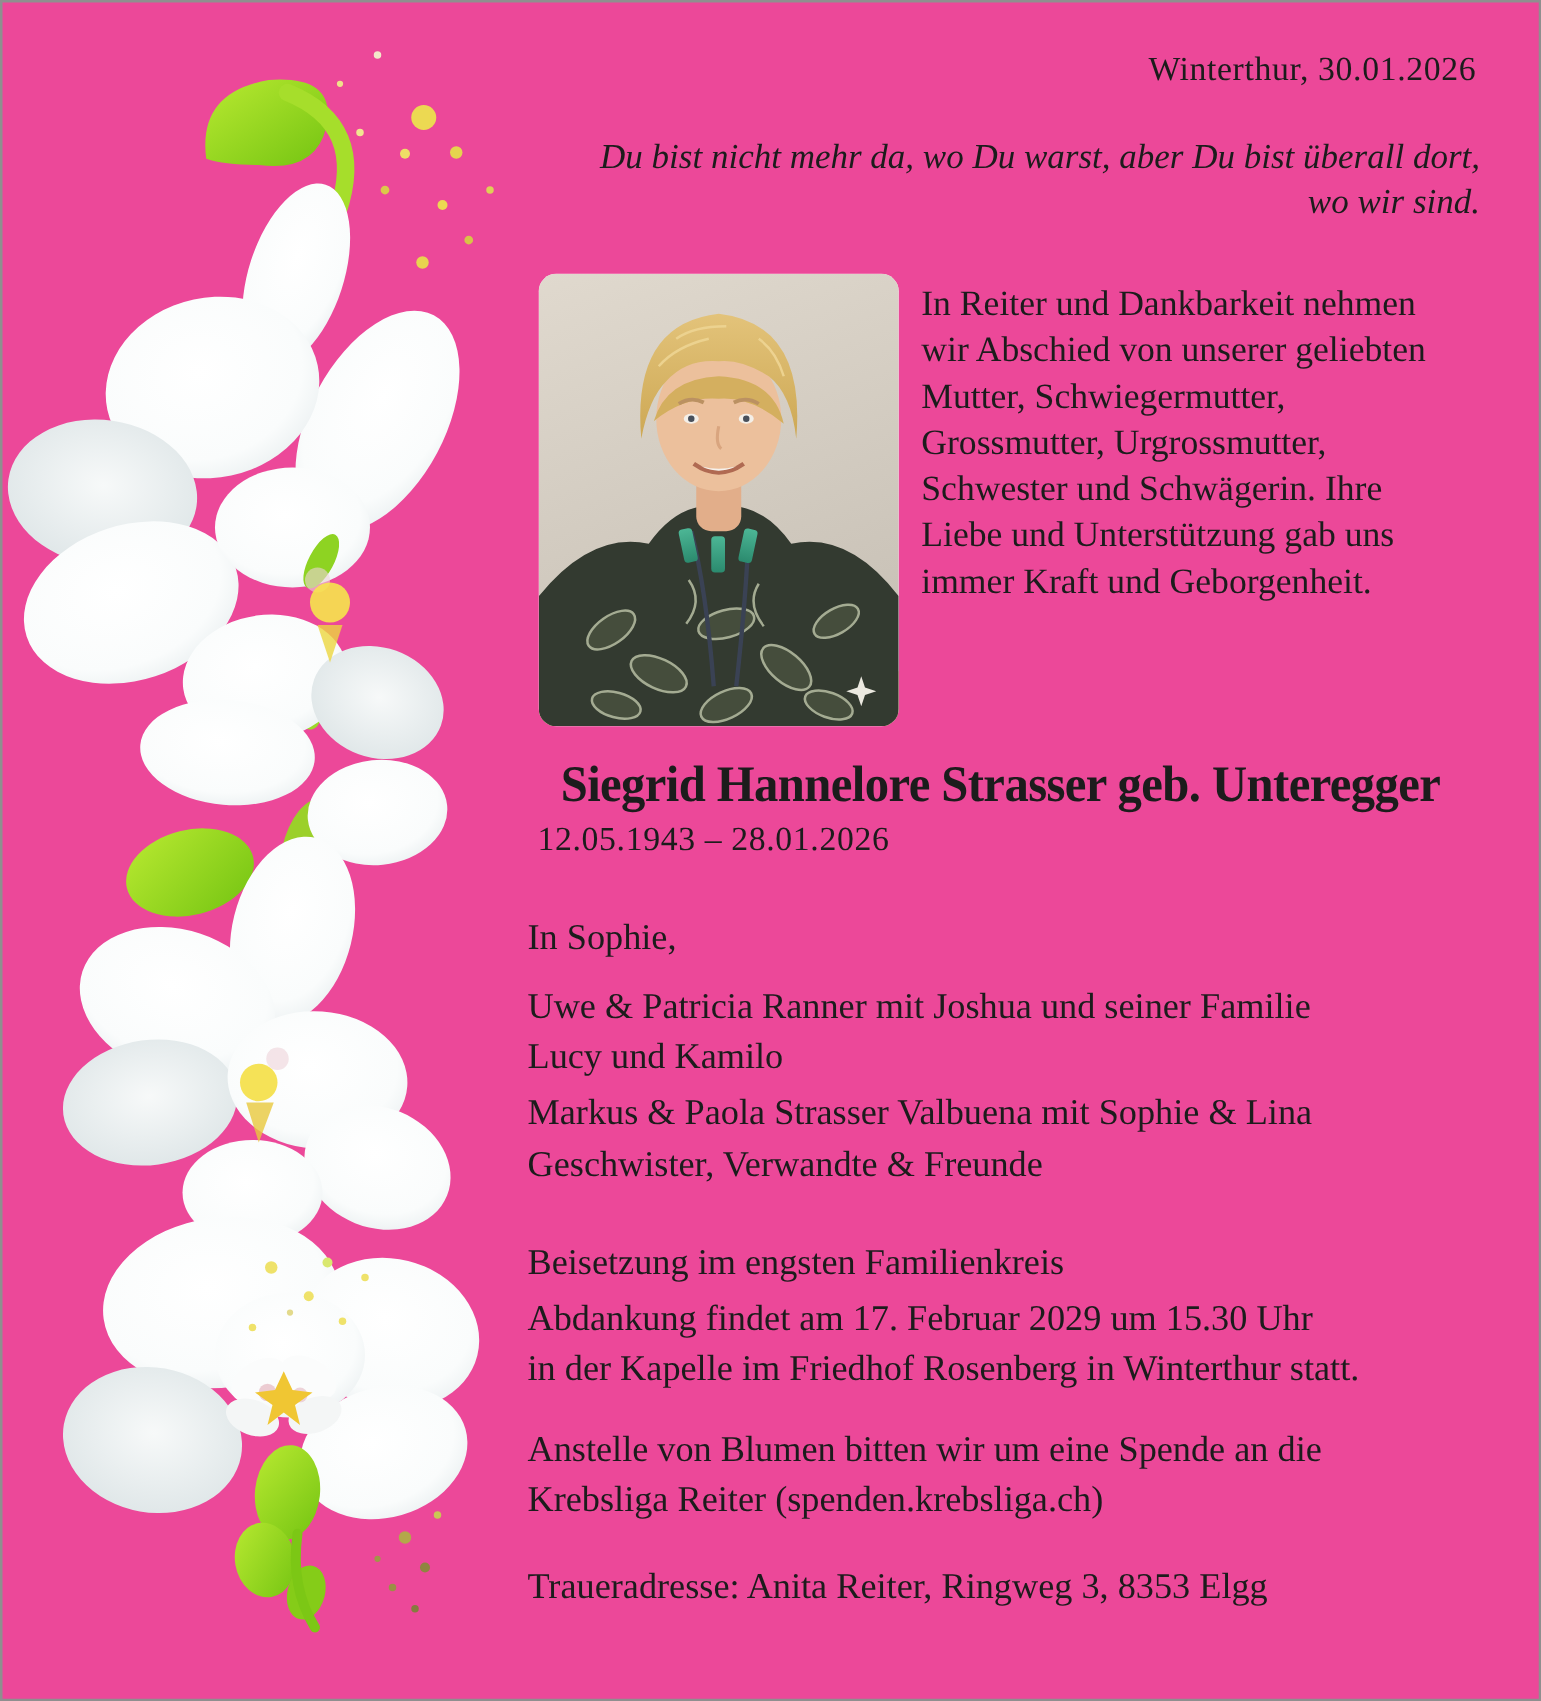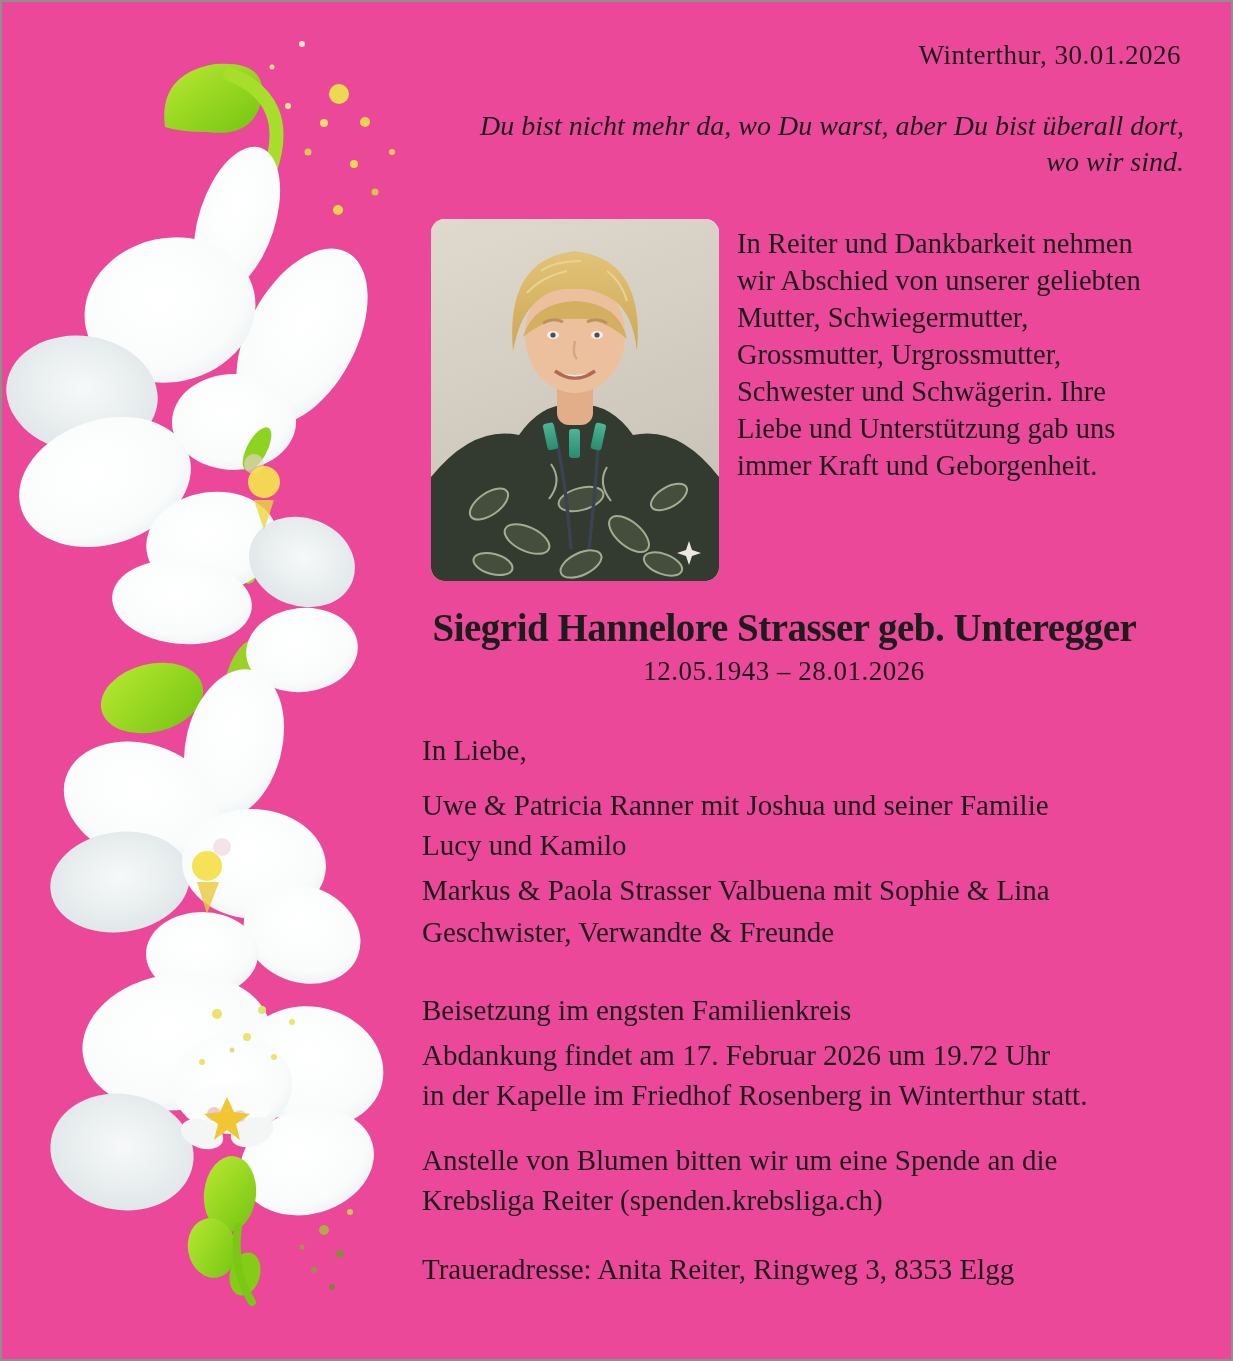--- a/index.html
+++ b/index.html
@@ -27,21 +27,21 @@
     position:absolute;left:429px;top:217px;width:288px;height:362px;
     border-radius:14px;overflow:hidden;
     box-shadow:inset 0 0 14px 9px rgba(255,255,255,0.95);
   }
   .photo svg{display:block;width:100%;height:100%;}
   .intro{
     position:absolute;left:735px;top:223px;width:465px;
     font-size:28.5px;line-height:37px;
   }
   .namewrap{
-    position:absolute;left:401px;top:601px;width:762px;text-align:center;
+    position:absolute;left:428px;top:601px;width:762px;
   }
   .deceased-name{
     display:inline-block;
     font-size:41px;font-weight:700;letter-spacing:-0.5px;
     transform:scaleX(0.95);transform-origin:center;
     white-space:nowrap;
   }
   .deceased-dates{font-size:27px;margin-top:5px;letter-spacing:.5px;}
   .bodytext{
     position:absolute;left:420px;top:728px;width:775px;
@@ -256,32 +256,32 @@
     <div>Liebe und Unterstützung gab uns</div>
     <div>immer Kraft und Geborgenheit.</div>
   </div>
 
   <div class="namewrap">
     <div class="deceased-name">Siegrid Hannelore Strasser geb. Unteregger</div>
     <div class="deceased-dates">12.05.1943 – 28.01.2026</div>
   </div>
 
   <div class="bodytext">
-    <p>In Liebe,</p>
+    <p>In Sophie,</p>
 
     <p class="mt15">
       <span>Uwe &amp; Patricia Ranner mit Joshua und seiner Familie</span><br>
       <span>Lucy und Kamilo</span>
     </p>
     <p class="mt5">Markus &amp; Paola Strasser Valbuena mit Sophie &amp; Lina</p>
     <p class="mt2">Geschwister, Verwandte &amp; Freunde</p>
 
     <p class="mt38">Beisetzung im engsten Familienkreis</p>
     <p class="mt5">
-      <span>Abdankung findet am 17. Februar 2026 um 19.72 Uhr</span><br>
+      <span>Abdankung findet am 17. Februar 2029 um 15.30 Uhr</span><br>
       <span>in der Kapelle im Friedhof Rosenberg in Winterthur statt.</span>
     </p>
 
     <p class="mt25">
       <span>Anstelle von Blumen bitten wir um eine Spende an die</span><br>
       <span>Krebsliga Reiter (spenden.krebsliga.ch)</span>
     </p>
 
     <p class="mt29">Traueradresse: Anita Reiter, Ringweg 3, 8353 Elgg</p>
   </div>

